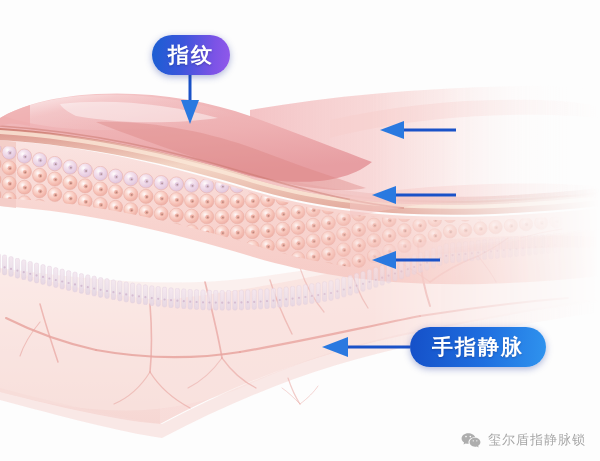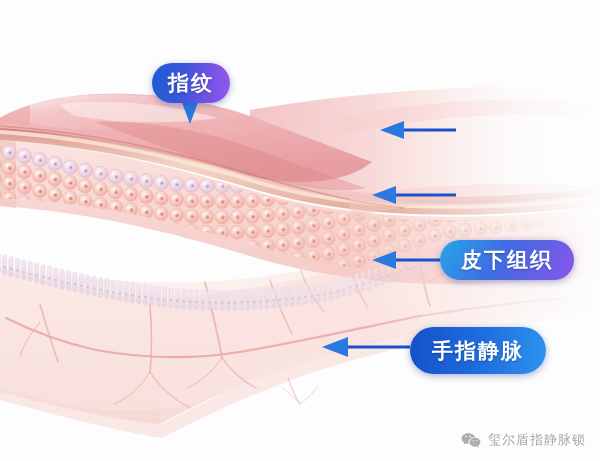--- a/index.html
+++ b/index.html
@@ -1328,27 +1328,26 @@
         <polygon points="372,260 396,251 396,269" stroke="none" fill="#2a79e0"></polygon>
       </g>
 
       <g>
         <line x1="410" y1="347" x2="344" y2="347"></line>
         <polygon points="322,347 348,337 348,357" stroke="none" fill="#2a79e0"></polygon>
       </g>
     </g>
   </svg>
 
-  <div class="lbl g-purple" style="left:152px;top:35px;width:78px;height:40px;margin-top:28px;">指纹</div>
-
-
-
-  <div class="lbl g-cyan" style="left:440px;top:240px;width:134px;height:40px;">皮下组织</div>
-
-  <div class="lbl g-blue" style="left:410px;top:327px;width:136px;height:47px;">手指静脉</div>
+  <div class="lbl g-purple" style="left:152px;top:35px;width:78px;height:40px;">指纹</div>
+
+
+
+
+  <div class="lbl g-blue" style="left:410px;top:327px;width:136px;height:40px;">手指静脉</div>
 
   <div id="wm">
     <svg width="20" height="17" viewBox="0 0 24 20">
       <path d="M8.6,1.2C4.2,1.2,0.7,4,0.7,7.5c0,2,1.2,3.8,3,5L3,14.9l2.7-1.4c0.9,0.3,1.9,0.4,2.9,0.4
                c0.2,0,0.5,0,0.7,0c-0.2-0.5-0.3-1.1-0.3-1.7c0-3.3,3.3-6,7.3-6c0.3,0,0.5,0,0.8,0C16.3,3.4,12.8,1.2,8.6,1.2z
                M6,6.3C5.4,6.3,5,5.9,5,5.3c0-0.5,0.4-1,1-1s1,0.4,1,1C7,5.9,6.6,6.3,6,6.3z M11.2,6.3c-0.5,0-1-0.4-1-1
                c0-0.5,0.4-1,1-1s1,0.4,1,1C12.2,5.9,11.8,6.3,11.2,6.3z" fill="#6f6f6f"></path>
       <path d="M23.3,12.1c0-2.9-2.9-5.3-6.5-5.3s-6.5,2.4-6.5,5.3s2.9,5.3,6.5,5.3c0.8,0,1.5-0.1,2.2-0.3l2.2,1.2
                l-0.6-2c1.6-1,2.7-2.5,2.7-4.2z M14.7,11.2c-0.4,0-0.8-0.4-0.8-0.8s0.4-0.8,0.8-0.8s0.8,0.4,0.8,0.8
                S15.2,11.2,14.7,11.2z M19,11.2c-0.4,0-0.8-0.4-0.8-0.8s0.4-0.8,0.8-0.8s0.8,0.4,0.8,0.8S19.5,11.2,19,11.2z" fill="#6f6f6f"></path>

